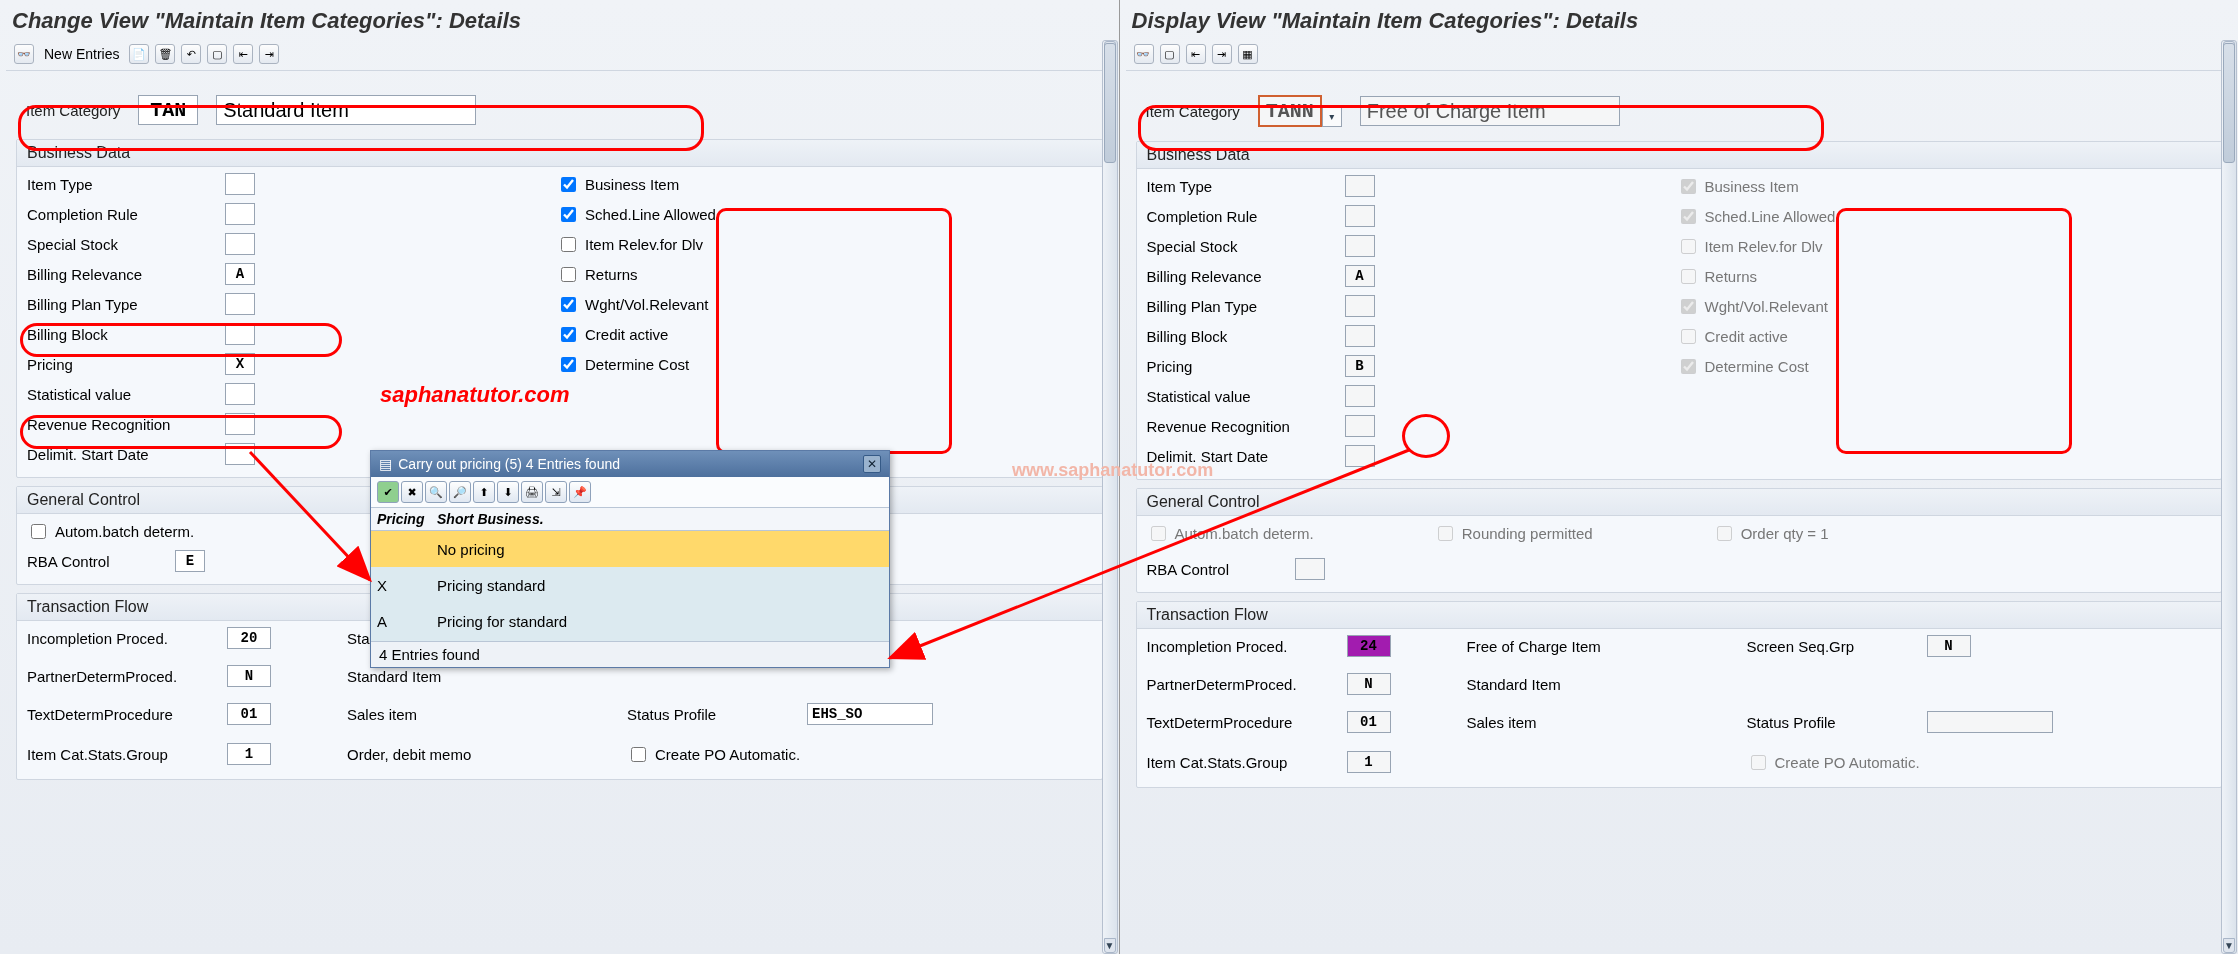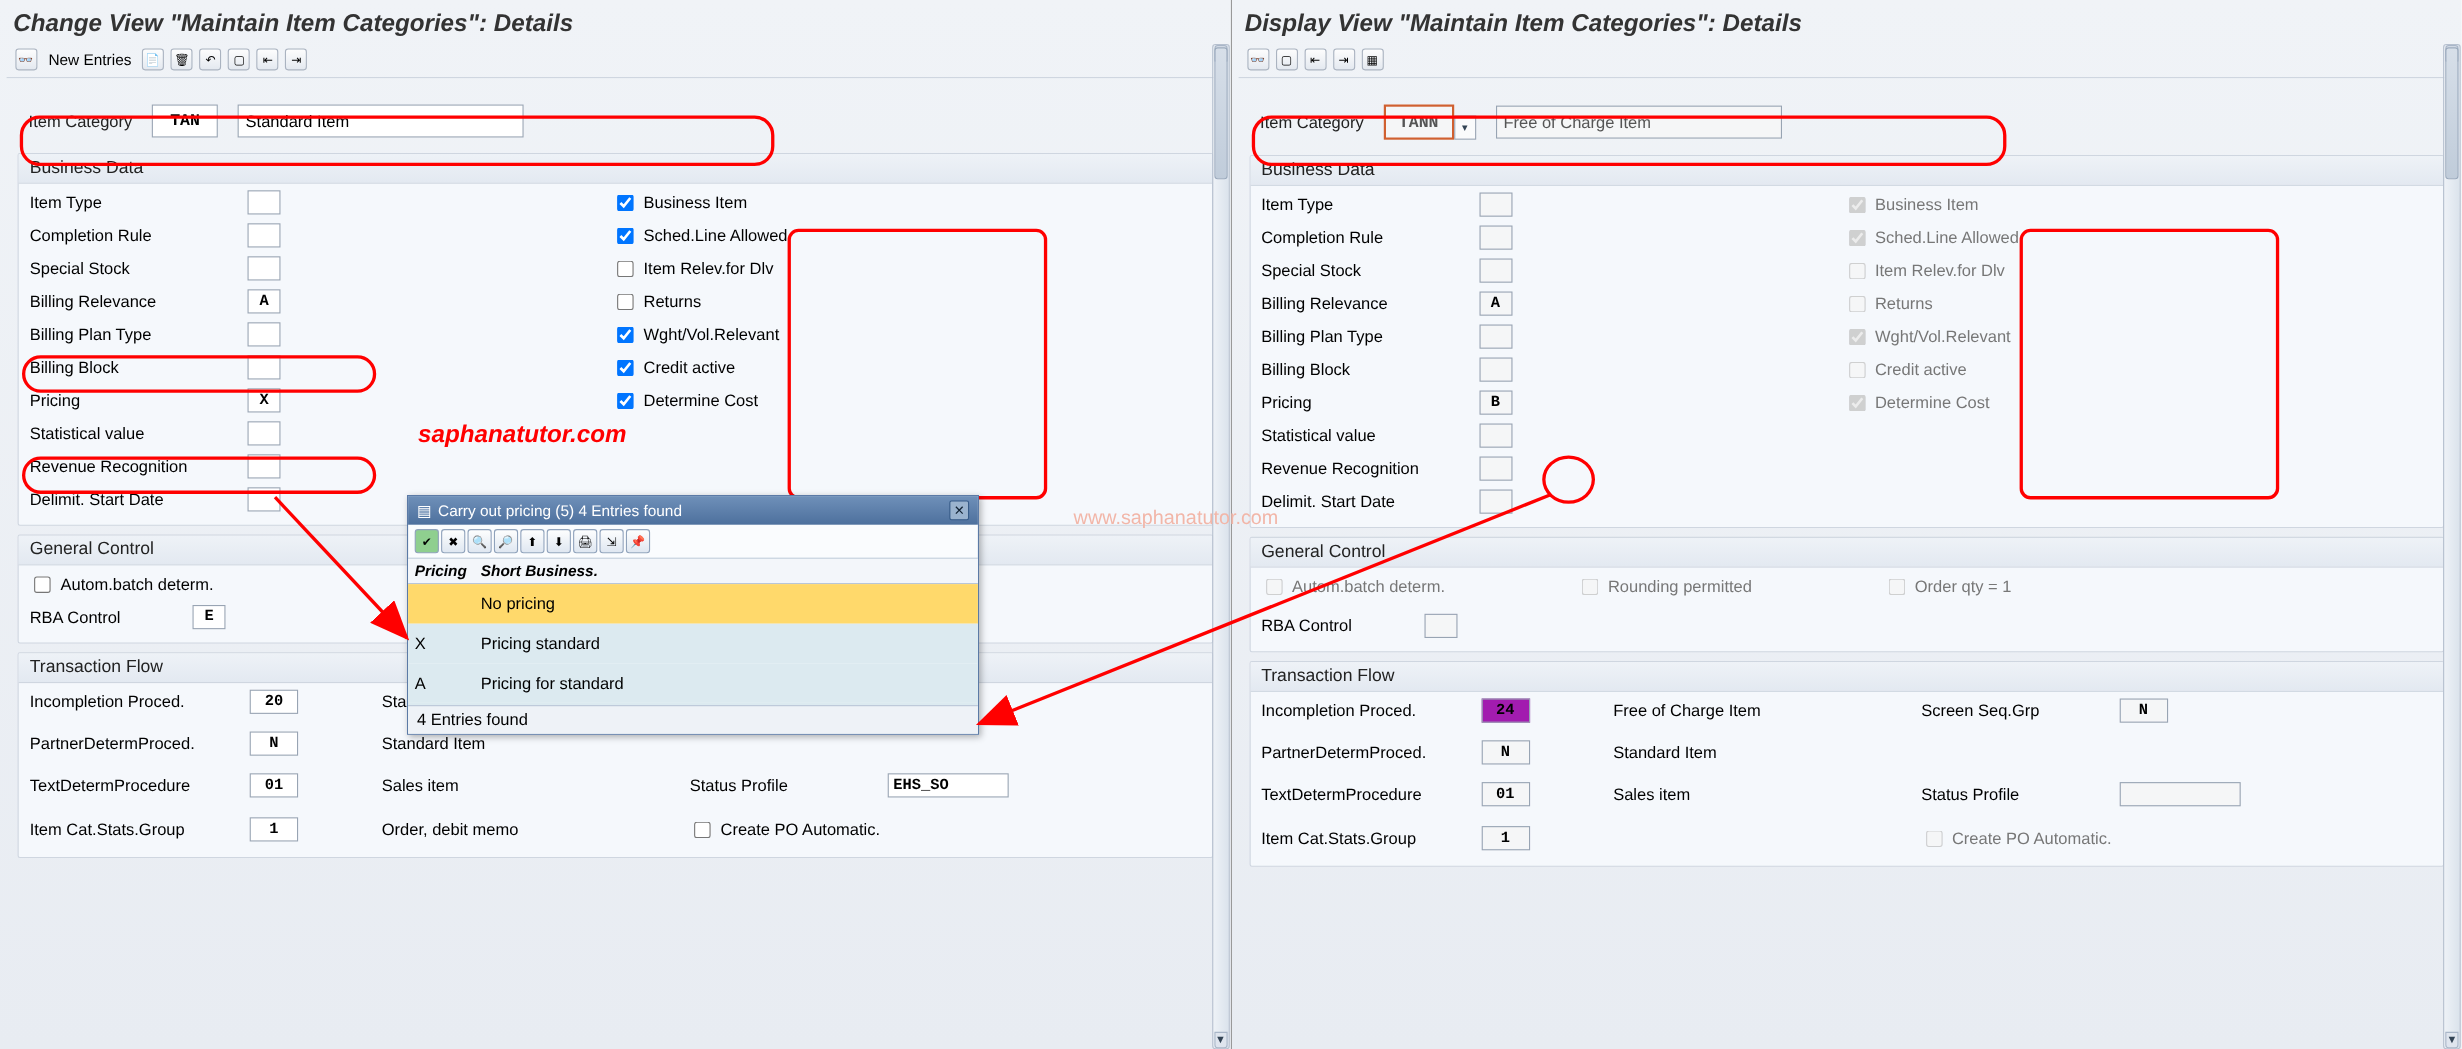--- a/index.html
+++ b/index.html
@@ -53,21 +53,21 @@
   .tb-text { font-size: 14px; padding: 0 4px; }
 
   .hdr-row {
     margin: 18px 10px 6px;
     display:flex;align-items:center;gap:18px;
     padding:6px 10px;
   }
   .label { font-size: 15px; color:#222; }
   .inp {
     background:#fff;border:1px solid #98a4b3;
-    height:24px;padding:14px 6px;font-size:15px;
+    height:24px;padding:14px 6px;font-size:20px;
     font-family: inherit;
   }
   .inp.mono { font-family: "Courier New", monospace; font-weight:bold; }
   .inp.ro { background:#f5f6f7; color:#555; }
 
   .section {
     margin: 8px 10px;
     border:1px solid #cfd6e0;
     background:#f5f8fc;
     border-radius:2px;
@@ -102,21 +102,21 @@
   .tf-body { padding:6px 10px 12px; }
   .tf-grid {
     display:grid;
     grid-template-columns: 200px 60px 60px 240px 40px 180px 120px;
     row-gap:16px;
     align-items:center;
   }
   .tf-grid .fl2 { font-size:15px; }
   .tf-f { width:44px;height:22px;border:1px solid #98a4b3;background:#fff;text-align:center;font-family:"Courier New",monospace;font-weight:bold;font-size:14px;padding:0;}
   .tf-txt { font-size:15px; }
-  .tf-wide { width:110px;height:22px;border:1px solid #98a4b3;background:#fff;font-family:"Courier New",monospace;font-weight:bold;text-align:left;padding:0 4px;font-size:14px;}
+  .tf-wide { width:126px;height:22px;border:1px solid #98a4b3;background:#fff;font-family:"Courier New",monospace;font-weight:bold;text-align:left;padding:0 4px;font-size:14px;}
 
   
   .red-oval {
     position:absolute;
     border:3px solid #ff0000;
     border-radius:18px;
     pointer-events:none;
   }
   .red-rrect {
     position:absolute;border:3px solid #ff0000;border-radius:10px;pointer-events:none;
@@ -569,21 +569,21 @@
       <div class="sb-arrow-bot">▼</div>
     </div>
 
     <div class="red-oval" style="top:105px;left:18px;width:686px;height:46px;"></div>
     <div class="red-rrect" style="top:208px;left:716px;width:236px;height:246px;"></div>
     <div class="red-circle" style="top:414px;left:282px;width:48px;height:44px;"></div>
   </div>
 
 </div>
 
-<div class="watermark2" style="top:460px;left:976px;">www.saphanatutor.com</div>
+<div class="watermark2" style="top:460px;left:1012px;font-weight:bold;">www.saphanatutor.com</div>
 
 <svg class="overlay-svg" width="2238" height="954">
   <defs>
     <marker id="arrowhead" markerWidth="12" markerHeight="10" refX="11" refY="5" orient="auto">
       <polygon points="0 0, 12 5, 0 10" fill="#ff0000"></polygon>
     </marker>
   </defs>
 
   <line x1="250" y1="452" x2="370" y2="580" stroke="#ff0000" stroke-width="3" marker-end="url(#arrowhead)"></line>
 

